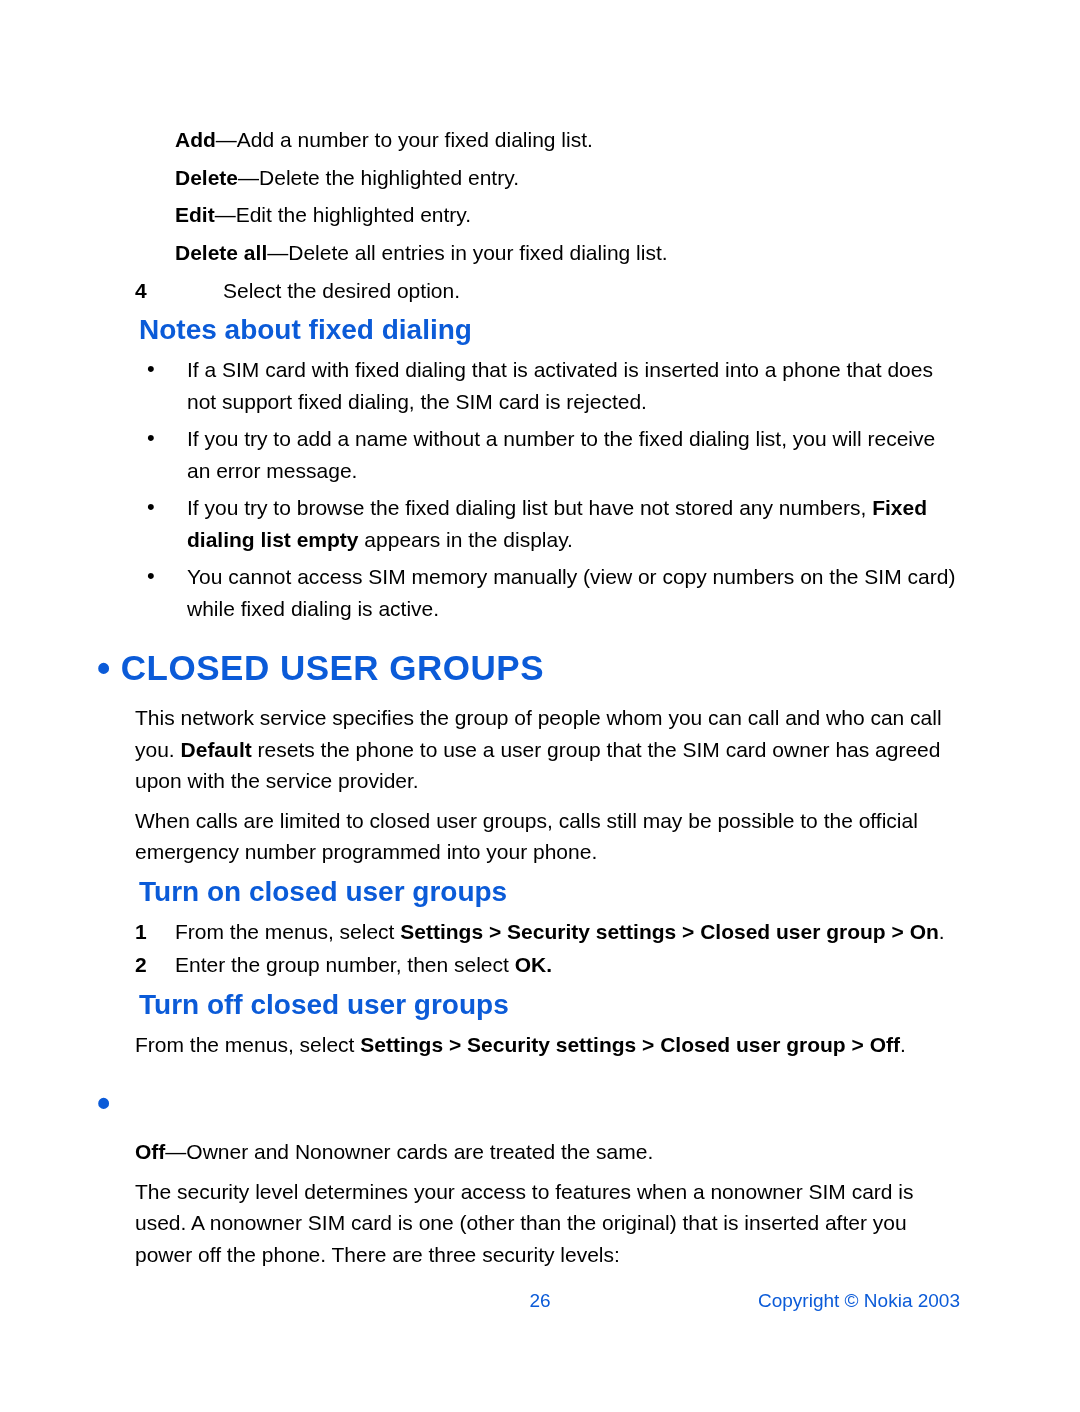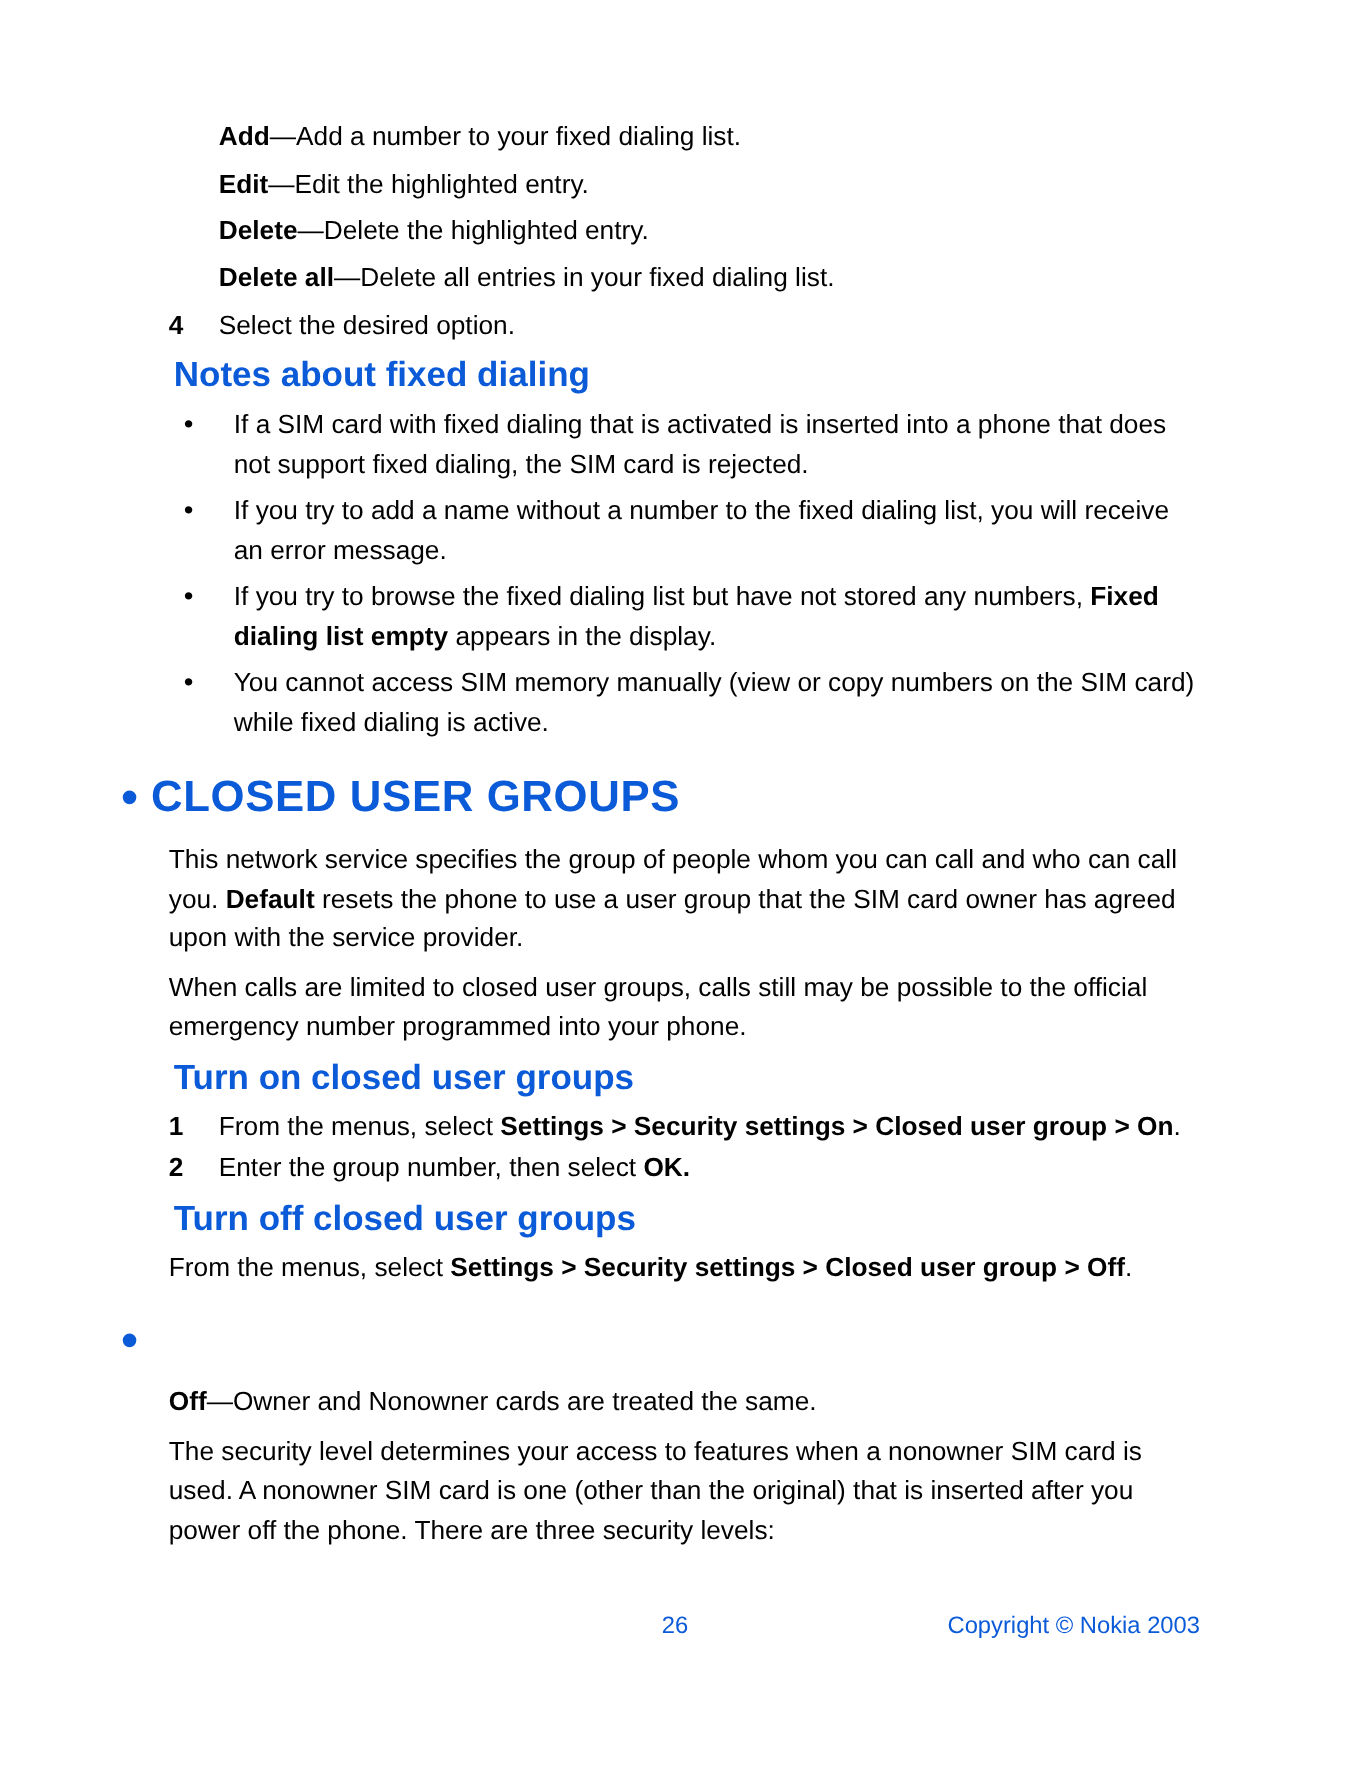--- a/index.html
+++ b/index.html
@@ -8,41 +8,41 @@
     background: #fff;
     width: 1080px;
     height: 1412px;
     font-family: "Segoe UI", "Helvetica Neue", Arial, sans-serif;
     color: #000;
   }
   .page {
     box-sizing: border-box;
     width: 1080px;
     height: 1412px;
-    padding: 90px 120px 0 135px;
+    padding: 120px 120px 0 135px;
     position: relative;
   }
   .def-list {
     margin-left: 40px;
   }
   .def-line {
     font-size: 21px;
     line-height: 1.7;
     margin: 2px 0;
   }
   .def-line .bold { font-weight: 700; }
 
   .num-step {
     display: flex;
     font-size: 21px;
     line-height: 1.7;
     margin: 2px 0 6px 0;
   }
   .num-step .num { font-weight: 700; width: 40px; flex: 0 0 40px; }
-  .num-step .step-body { flex: 1; }
+  .num-step .step-body { flex: 1; margin-left: 48px; }
 
   .h3 {
     color: #0b5bd8;
     font-weight: 700;
     font-size: 28px;
     margin: 6px 0 8px 4px;
   }
 
   .bullets {
     margin: 0 0 14px 0;
@@ -120,24 +120,24 @@
 </head>
 <body>
 
 <div class="page">
 
   <div class="def-list">
     <div class="def-line">
       <span class="bold">Add</span><span>—Add a number to your fixed dialing list.</span>
     </div>
     <div class="def-line">
+      <span class="bold">Delete</span><span>—Delete the highlighted entry.</span>
+    </div>
+    <div class="def-line">
       <span class="bold">Edit</span><span>—Edit the highlighted entry.</span>
-    </div>
-    <div class="def-line">
-      <span class="bold">Delete</span><span>—Delete the highlighted entry.</span>
     </div>
     <div class="def-line">
       <span class="bold">Delete all</span><span>—Delete all entries in your fixed dialing list.</span>
     </div>
   </div>
 
   <div class="num-step">
     <div class="num">4</div>
     <div class="step-body">Select the desired option.</div>
   </div>

